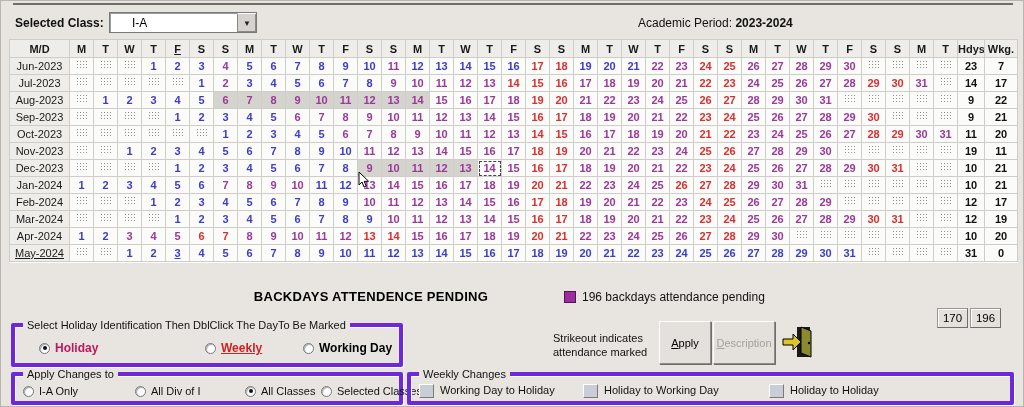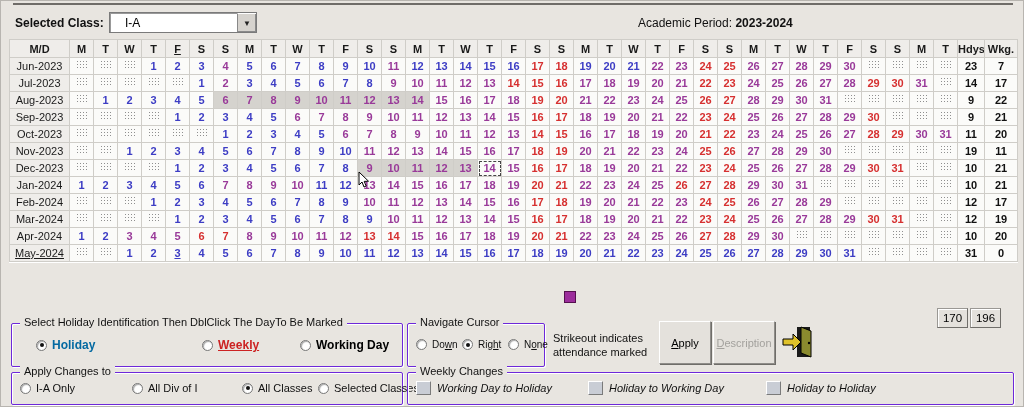--- a/index.html
+++ b/index.html
@@ -4,21 +4,21 @@
 <style>
   * { margin:0; padding:0; box-sizing:border-box; }
   html,body { width:1024px; height:407px; }
   body { font-family:"Liberation Sans", sans-serif; background:#e8e5e0; position:relative; overflow:hidden; }
   #window { position:absolute; inset:0; background:#e8e5e0; border:1px solid #b8b5b0; }
   .topline { position:absolute; left:12px; top:2px; width:1000px; height:2px; background:#6f6c68; }
 
   
   .hdr-label { position:absolute; font-size:12px; font-weight:bold; color:#111; }
   .combo { position:absolute; left:108px; top:11px; width:148px; height:21px; background:#fff; border:1px solid #7a7a7a; box-shadow:inset 1px 1px 0 #999; display:flex; align-items:center; }
-  .combo .val { flex:1; font-size:12px; padding-left:15px; color:#000; }
+  .combo .val { flex:1; font-size:12px; padding-left:22px; color:#000; }
   .combo .dd { width:19px; height:100%; background:#d6d3ce; border-left:1px solid #888; display:flex; align-items:center; justify-content:center; font-size:8px; color:#222; border-top:1px solid #fff; box-shadow:inset -1px -1px 0 #8a8a8a; }
   .acad { position:absolute; top:15px; font-size:12px; color:#111; }
   .acad b, .date b { font-weight:bold; }
 
   
   #caltbl { position:absolute; left:8px; top:38px; width:1008px; border-collapse:collapse; table-layout:fixed; background:#fbfbf9; border:1px solid #8f8d89; box-shadow:0 1px 0 #fff; }
   #caltbl td { border:1px solid #cfcdc8; text-align:center; vertical-align:middle; height:17px; overflow:hidden; white-space:nowrap; }
   #caltbl tr.hdr td { height:18px; background:#efedea; font-weight:bold; font-size:11px; color:#1a1a1a; }
   td.mlab { background:#efedea; font-size:11px; color:#1a1a1a; }
   td.daycell { font-size:11px; font-weight:bold; background:#fbfbf9; cursor:default; }
@@ -35,41 +35,41 @@
 
   
   .banner-title { position:absolute; left:170px; top:288px; width:400px; text-align:center; font-size:13px; font-weight:bold; color:#000; letter-spacing:0.3px; }
   .legend-sq { position:absolute; left:563px; top:290px; width:12px; height:12px; border:1px solid #55104f; }
   .legend-txt { position:absolute; left:581px; top:289px; font-size:12px; color:#111; }
   .counterbox { position:absolute; top:287px; height:20px; background:#e4e1dc; border:1px solid #9a9894; border-right-color:#706e6a; border-bottom-color:#706e6a; box-shadow:inset 1px 1px 0 #fff; font-size:11.5px; color:#000; display:flex; align-items:center; justify-content:center;margin-top:20px; }
   #counter-0 { left:936px; width:31px; }
   #counter-1 { left:969px; width:31px; }
 
   
-  .grp { position:absolute; border:1px solid #6d28d9; border-radius:2px; box-shadow:inset 1px 1px 0 #fff, 1px 1px 0 #fff; }
+  .grp { position:absolute; border:4px solid #6d28d9; border-radius:2px; box-shadow:inset 1px 1px 0 #fff, 1px 1px 0 #fff; }
   .grp > .gtitle { position:absolute; top:-8px; left:8px; background:#e8e5e0; padding:0 4px; font-size:11px; color:#111; white-space:nowrap; }
   #grp-holiday  { left:10px;  top:322px; width:392px; height:44px; }
   #grp-navigate { left:406px; top:322px; width:138px; height:44px; }
   #grp-apply-to { left:10px;  top:371px; width:392px; height:33px; }
   #grp-recent   { left:406px; top:371px; width:607px; height:33px; }
 
   .radio { position:absolute; display:flex; align-items:center; gap:5px; cursor:default; }
   .rb { width:11px; height:11px; border-radius:50%; background:#fff; border:1px solid #777; box-shadow:inset 1px 1px 1px #aaa; position:relative; flex:0 0 auto; }
   .rb.on::after { content:""; position:absolute; left:2.5px; top:2.5px; width:4px; height:4px; border-radius:50%; background:#111; }
   .rtext { font-size:11px; color:#111; white-space:nowrap; }
   .rtext.bold { font-weight:bold; font-size:12px; }
 
   .note { position:absolute; left:552px; top:330px; width:110px; font-size:11px; color:#111; line-height:14px; }
 
   .btn { position:absolute; background:#e4e1dc; border:1px solid #8f8d89; border-top-color:#fff; border-left-color:#fff; box-shadow:1px 1px 0 #6f6d69; font-size:11px; color:#000; display:flex; align-items:center; justify-content:center; cursor:default; }
   #btn-apply { left:658px; top:320px; width:52px; height:43px; }
   #btn-desc  { left:712px; top:320px; width:62px; height:43px; color:#a3a19d; }
   #btn-exit  { left:778px; top:318px; width:36px; height:46px; background:#e8e5e0; border:none; box-shadow:none; }
 
-  .swbtn { position:absolute; display:flex; align-items:center; gap:6px; top:8px;font-style:italic; }
+  .swbtn { position:absolute; display:flex; gap:6px; top:8px; }
   .swatch { width:15px; height:14px; background:#c9cdd5; border:1px solid #fff; border-right-color:#7a7a7a; border-bottom-color:#7a7a7a; flex:0 0 auto; }
   .swlabel { font-size:11px; color:#111; white-space:nowrap; }
 
   #mouse-cursor { position:absolute; left:357px; top:170px; width:12px; height:18px; pointer-events:none; }
 </style>
 </head>
 <body>
 
 <div id="window">
   <div class="topline"></div>
@@ -671,59 +671,44 @@
           <td class="cnt">31</td>
           <td class="cnt">0</td>
         </tr>
       </tbody>
   </table>
 
   <svg id="mouse-cursor" viewBox="0 0 12 18">
     <polygon points="1,1 1,14 4,11 6,16 8.2,15 6.2,10.4 10.5,10.2" fill="#ffffff" stroke="#000" stroke-width="1"></polygon>
   </svg>
 
+  <div class="banner-title">BACKDAYS ATTENDENCE PENDING</div>
   <div class="legend-sq" id="legend-square" style="background: rgb(156, 45, 156);"></div>
+  <div class="legend-txt">196 backdays attendance pending</div>
   <div class="counterbox" id="counter-0">170</div>
   <div class="counterbox" id="counter-1">196</div>
 
   <div class="grp" id="grp-holiday">
     <span class="gtitle">Select Holiday Identification Then DblClick The DayTo Be Marked</span>
     <div>
         <label class="radio" style="left:24px; top:14px;">
           <span class="rb on"></span>
-          <span class="rtext bold" style="color:#0369a1;">Holiday</span>
+          <span class="rtext bold" style="color:#be185d;">Holiday</span>
         </label>
         <label class="radio" style="left:190px; top:14px;">
           <span class="rb"></span>
           <span class="rtext bold" style="color:#cc2222;text-decoration:underline;">Weekly</span>
         </label>
         <label class="radio" style="left:288px; top:14px;">
           <span class="rb"></span>
           <span class="rtext bold" style="color:#000000;">Working Day</span>
         </label>
       </div>
   </div>
 
-  <div class="grp" id="grp-navigate">
-    <span class="gtitle">Navigate Cursor</span>
-    <div>
-        <label class="radio" style="left:8px; top:15px;">
-          <span class="rb"></span>
-          <span class="rtext" style="font-size:10px;">Do<u>w</u>n</span>
-        </label>
-        <label class="radio" style="left:54px; top:15px;">
-          <span class="rb on"></span>
-          <span class="rtext" style="font-size:10px;">Rig<u>h</u>t</span>
-        </label>
-        <label class="radio" style="left:100px; top:15px;">
-          <span class="rb"></span>
-          <span class="rtext" style="font-size:10px;">N<u>o</u>ne</span>
-        </label>
-      </div>
-  </div>
 
   <div class="note">Strikeout indicates attendance marked</div>
 
   <div class="btn" id="btn-apply"><u>A</u>pply</div>
   <div class="btn" id="btn-desc"><u>D</u>escription</div>
   <div class="btn" id="btn-exit">
     <svg width="34" height="34" viewBox="0 0 34 34">
       <rect x="17" y="2" width="13" height="30" fill="#1a1a1a"></rect>
       <polygon points="21,2 31,6 31,32 21,28" fill="#8a8a2e" stroke="#000" stroke-width="1"></polygon>
       <circle cx="29" cy="18" r="1.2" fill="#000"></circle>
@@ -753,21 +738,21 @@
       </div>
   </div>
 
   <div class="grp" id="grp-recent">
     <span class="gtitle">Weekly Changes</span>
     <div id="recent-buttons">
         <span class="swbtn" style="left:8px;">
           <span class="swatch"></span>
           <span class="swlabel">Working Day to Holiday</span>
         </span>
-        <span class="swbtn" style="left:180px;">
+        <span class="swbtn" style="left:172px;">
           <span class="swatch"></span>
           <span class="swlabel">Holiday to Working Day</span>
         </span>
         <span class="swbtn" style="left:358px;">
           <span class="swatch"></span>
           <span class="swlabel">Holiday to Holiday</span>
         </span>
       </div>
   </div>
 </div>

